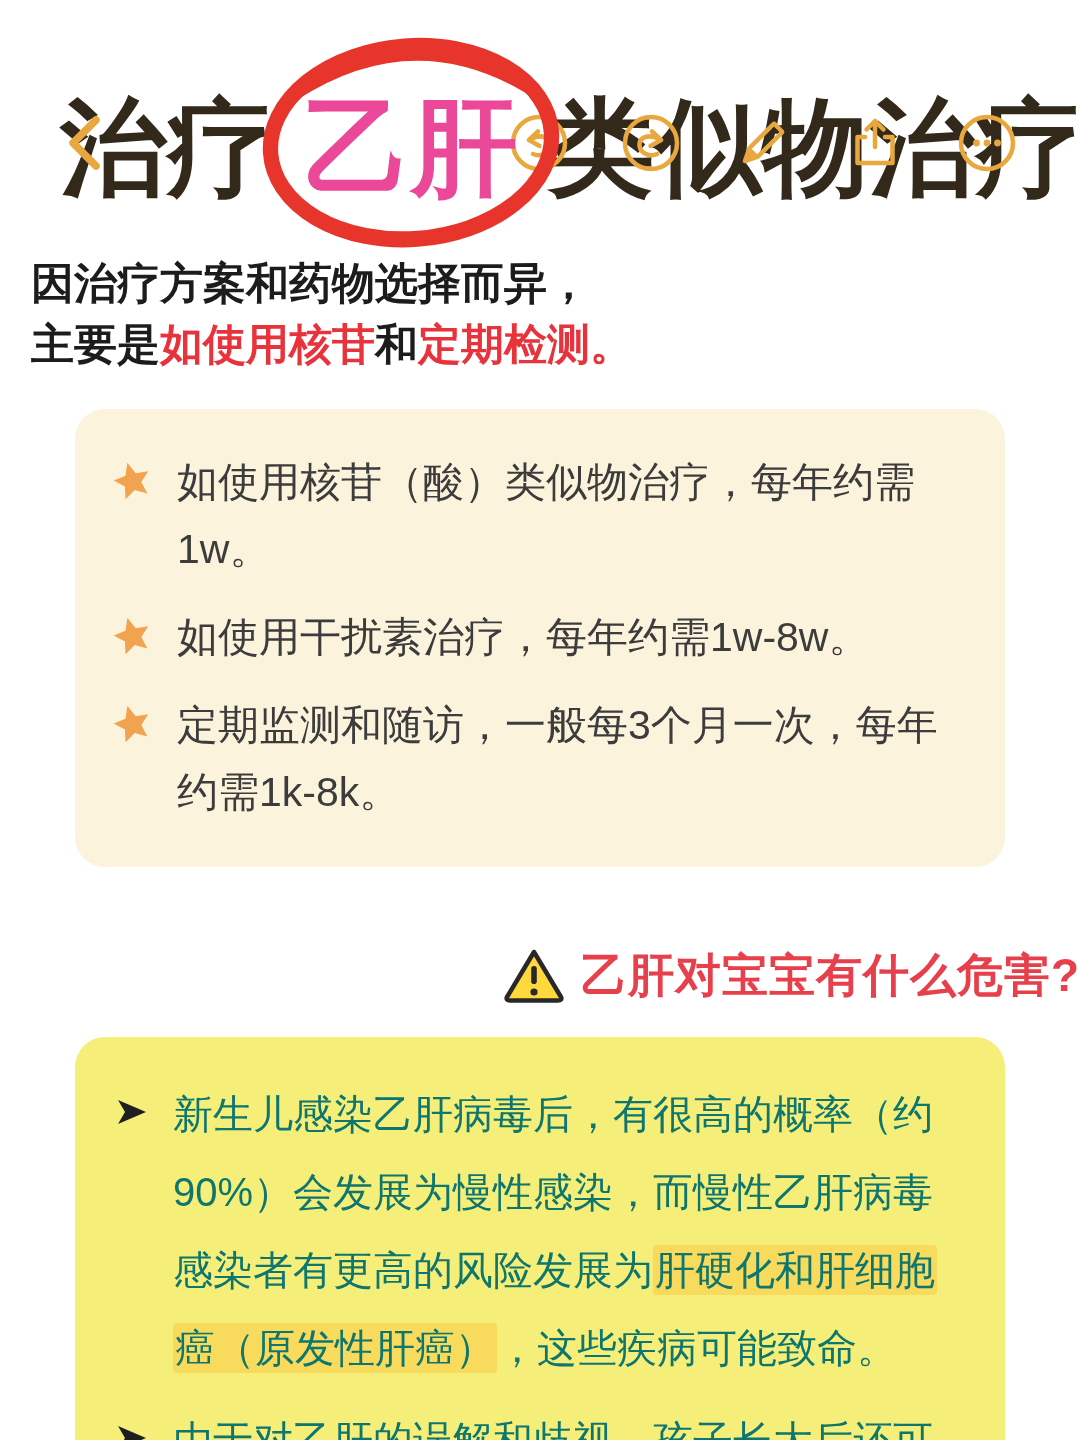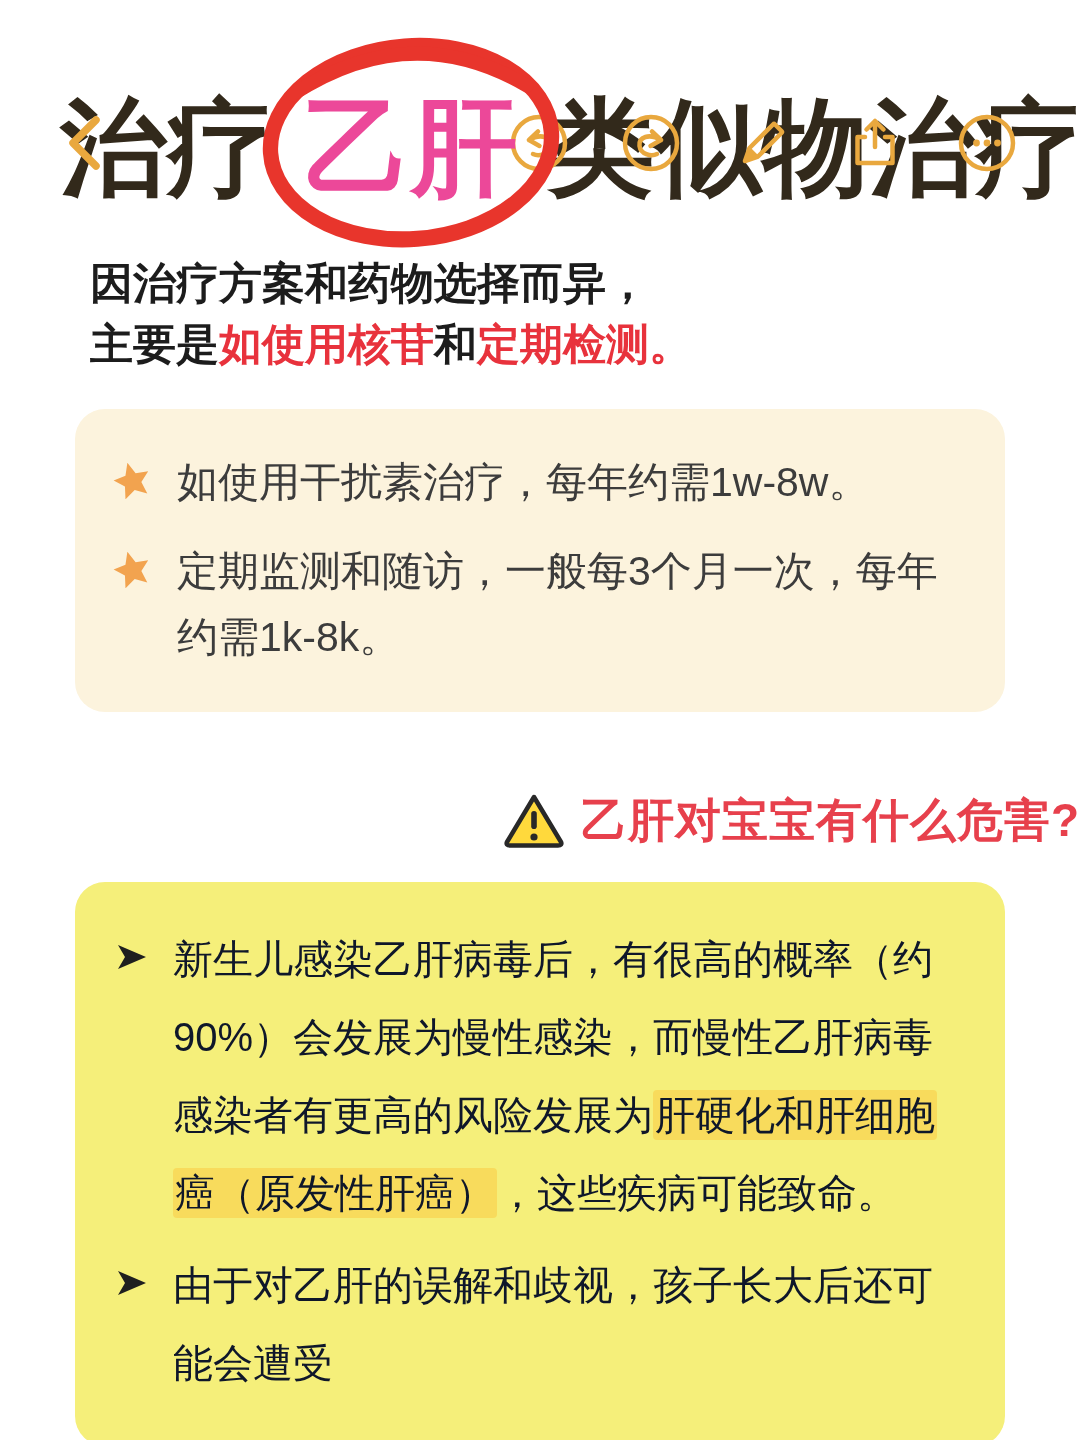--- a/index.html
+++ b/index.html
@@ -25,21 +25,21 @@
   }
   .circled{position:relative;display:inline-block;padding:0 30px;color:#ec4899;}
   .circled .ring{
     position:absolute;left:-16px;top:-40px;
     width:calc(100% + 32px);height:calc(100% + 66px);
     pointer-events:none;
   }
 
   
   .subtitle{
-    margin:26px 0 0 90px;font-size:43px;font-weight:700;color:#1c1c1c;
+    margin:26px 0 0 31px;font-size:43px;font-weight:700;color:#1c1c1c;
     line-height:1.42;
   }
   .subtitle .line{display:block;}
   .red-text{color:#e8323c;}
 
   
   .cost-box{
     margin:34px 0 0 75px;width:930px;box-sizing:border-box;
     background:#fcf3dd;border-radius:30px;padding:40px 42px 42px 38px;
   }
@@ -61,21 +61,21 @@
 
   
   .harm-box{
     margin:30px 0 0 75px;width:930px;box-sizing:border-box;
     background:#f5ef7a;border-radius:30px;padding:38px 40px 44px 42px;
   }
   .harm-item{display:flex;align-items:flex-start;gap:26px;margin-top:14px;}
   .harm-item:first-child{margin-top:0;}
   .harm-item .marker{flex:0 0 30px;margin-top:22px;line-height:0;}
   .harm-item p{
-    margin:0;font-size:40px;font-weight:500;color:#0f172a;line-height:1.95;
+    margin:0;font-size:40px;font-weight:500;color:#0f766e;line-height:1.95;
   }
   .hl{background:#f8db5c;padding:3px 2px;border-radius:4px;
       -webkit-box-decoration-break:clone;box-decoration-break:clone;}
 
   svg{display:block;}
 </style>
 </head>
 <body>
 
 <div class="page">
@@ -143,20 +143,28 @@
       <span>乙肝</span>
     </span><span>类似物治疗</span>
   </h1>
 
   <p class="subtitle">
     <span class="line">因治疗方案和药物选择而异，</span>
     <span class="line"><span>主要是</span><span class="red-text">如使用核苷</span><span>和</span><span class="red-text">定期检测。</span></span>
   </p>
 
   <section class="cost-box">
+    <div class="cost-item">
+      <span class="marker">
+        <svg width="38" height="38" viewBox="0 0 34 34">
+          <polygon points="17,1 21.7,11.9 33,13.2 24.6,21 27.1,32.2 17,26.3 6.9,32.2 9.4,21 1,13.2 12.3,11.9" fill="#f2a34f" transform="rotate(-15 17 17)"></polygon>
+        </svg>
+      </span>
+      <p>如使用核苷（酸）类似物治疗，每年约需1w。</p>
+    </div>
     <div class="cost-item">
       <span class="marker">
         <svg width="38" height="38" viewBox="0 0 34 34">
           <polygon points="17,1 21.7,11.9 33,13.2 24.6,21 27.1,32.2 17,26.3 6.9,32.2 9.4,21 1,13.2 12.3,11.9" fill="#f2a34f" transform="rotate(-15 17 17)"></polygon>
         </svg>
       </span>
       <p>如使用干扰素治疗，每年约需1w-8w。</p>
     </div>
     <div class="cost-item">
       <span class="marker">

